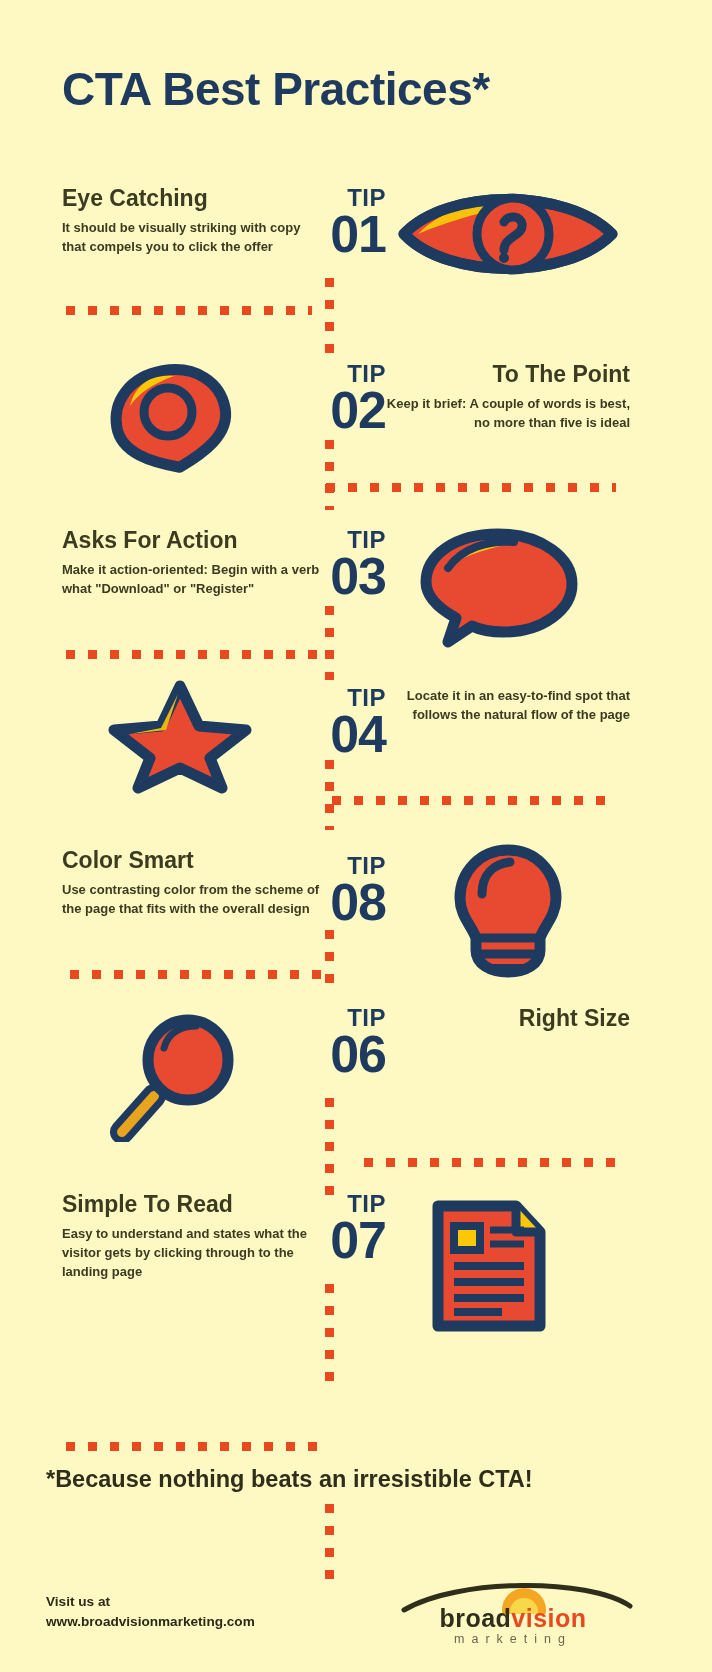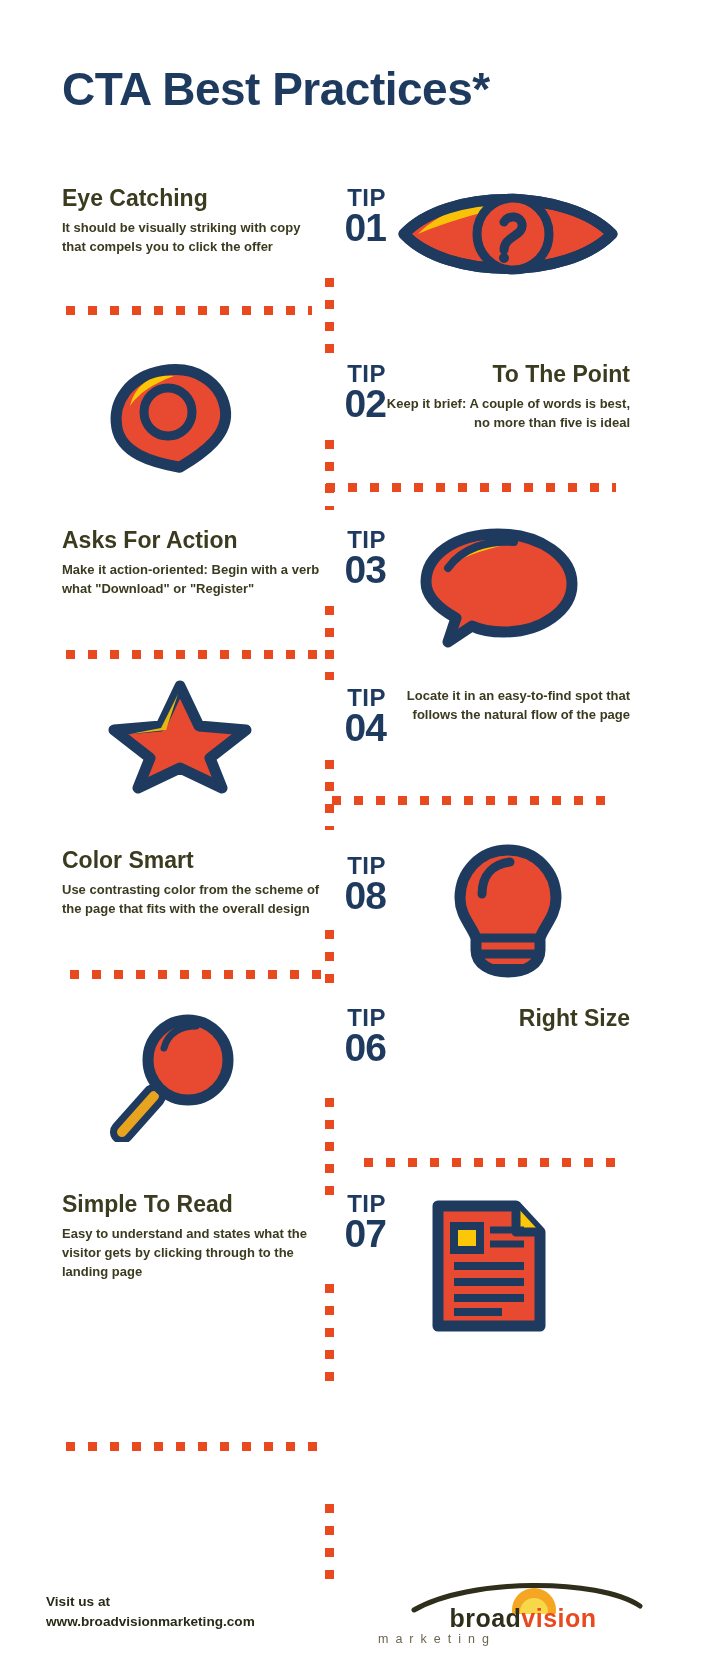--- a/index.html
+++ b/index.html
@@ -5,21 +5,21 @@
   * { box-sizing: border-box; margin: 0; padding: 0; }
   html, body {
     width: 712px; height: 1672px;
     background: #FBC707;
     font-family: "Liberation Sans", sans-serif;
     overflow: hidden;
   }
   .page {
     position: relative;
     width: 712px; height: 1672px;
-    background: #ffffff;
+    background: #fef9c3;
   }
 
   
   .title {
     position: absolute;
     left: 62px; top: 62px;
     font-size: 46px;
     font-weight: bold;
     letter-spacing: -0.5px;
     color: #1E3A5F;
@@ -51,21 +51,21 @@
   .tipnum {
     position: absolute;
     left: 300px;
     width: 86px;
     text-align: right;
     color: #1E3A5F;
     font-weight: bold;
     line-height: 1;
   }
   .tipnum .lbl { font-size: 24px; letter-spacing: 0.5px; display: block; }
-  .tipnum .num { font-size: 39px; letter-spacing: -1px; display: block; margin-top: -2px;}
+  .tipnum .num { font-size: 52px; letter-spacing: -1px; display: block; margin-top: -2px;}
 
   
   .icon { position: absolute; }
 
   
   .dots-h {
     position: absolute;
     height: 9px;
     background-image: repeating-linear-gradient(to right,
       #E8491F 0px, #E8491F 9px, transparent 9px, transparent 22px);
@@ -89,30 +89,31 @@
 
   
   .footer-left {
     position: absolute;
     left: 46px; top: 1592px;
     font-size: 13.6px;
     font-weight: bold;
     color: #2A2A18;
     line-height: 1.45;
   }
-  .logo-wrap { position: absolute; left: 378px; top: 1570px; width: 290px; height: 80px; }
+  .logo-wrap { position: absolute; left: 368px; top: 1570px; width: 290px; height: 80px; }
   .logo-text {
     position: absolute; left: 0; top: 34px; width: 290px;
     text-align: center;
     font-size: 25px; font-weight: bold; letter-spacing: 0.5px;
   }
   .logo-text .broad { color: #2E2E1A; }
   .logo-text .vision { color: #E8491F; }
   .logo-sub {
     position: absolute; left: 0; top: 62px; width: 290px;
+    text-align: center;
     font-size: 12.5px; letter-spacing: 7px;
     color: #6E6550;
   }
 </style>
 </head>
 <body>
 
 <div class="page">
 
   <div class="title">CTA Best Practices*</div>
@@ -268,20 +269,21 @@
         <path d="M30 68 L100 68" stroke="#1E3A5F" stroke-width="8"></path>
         <path d="M30 84 L100 84" stroke="#1E3A5F" stroke-width="8"></path>
         <path d="M30 100 L100 100" stroke="#1E3A5F" stroke-width="8"></path>
         <path d="M30 114 L78 114" stroke="#1E3A5F" stroke-width="8"></path>
       </svg>
     </div>
   </div>
   <div class="dots-v" style="left:325px; top:1284px; height:104px;"></div>
   <div class="dots-h" style="left:66px; top:1442px; width:254px;"></div>
 
+  <div class="tagline">*Because nothing beats an irresistible CTA!</div>
 
   <div class="dots-v" style="left:325px; top:1504px; height:80px;"></div>
 
   <div class="footer-left">
     <div>Visit us at</div>
     <div>www.broadvisionmarketing.com</div>
   </div>
 
   <div class="logo-wrap">
     <svg width="290" height="44" viewBox="0 0 290 44" style="position:absolute;left:0;top:0;">

